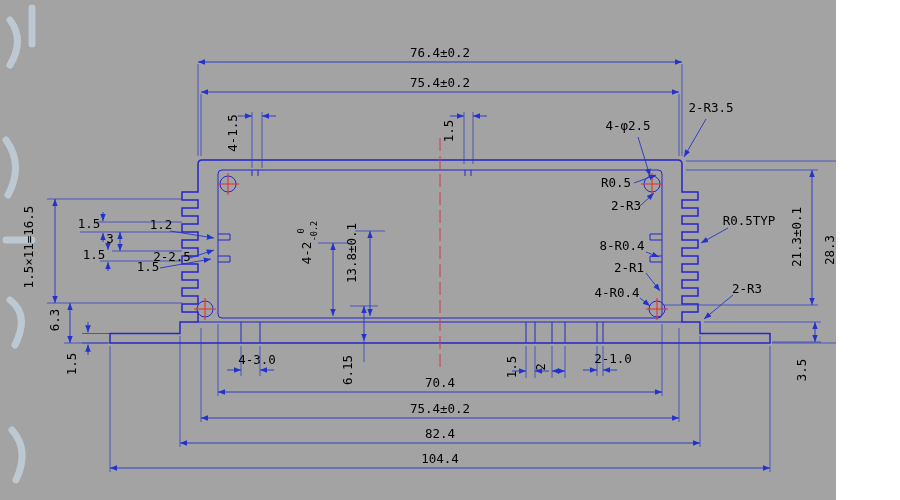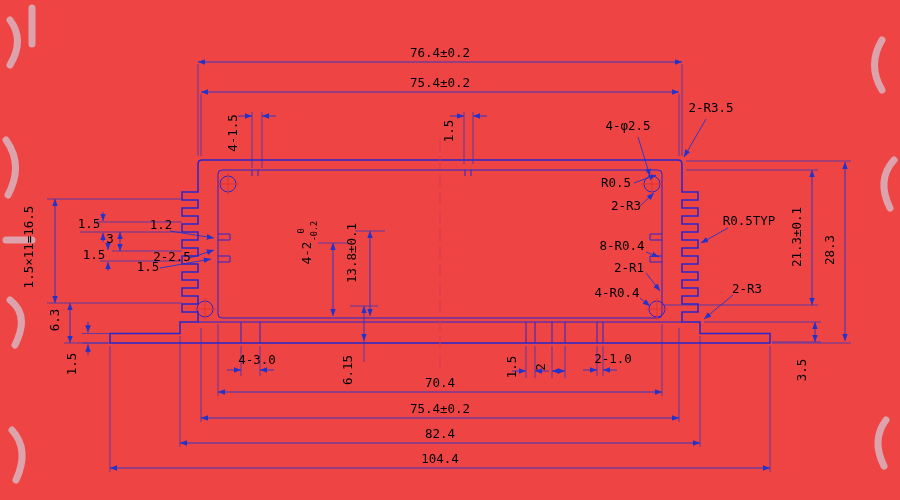--- a/index.html
+++ b/index.html
@@ -1,16 +1,16 @@
 <!DOCTYPE html>
 <html><head>
 <meta charset="utf-8">
 <style>
   html,body{margin:0;padding:0;background:#ffffff;}
-  .page{width:900px;height:500px;position:relative;background:#ef4444;overflow:hidden;}
+  .page{width:836px;height:500px;position:relative;background:#a3a3a3;overflow:hidden;}
   svg{display:block;}
   .t{font-family:"DejaVu Sans Mono","Liberation Mono",monospace;font-size:12.5px;fill:#000;text-anchor:middle;}
   .ts{font-size:8.5px;}
   .profile{stroke:#2626cc;stroke-width:1.5;fill:none;}
   .pthin{stroke:#2626cc;stroke-width:1;fill:none;}
   .dim{stroke:#2233cc;stroke-width:0.9;fill:none;}
   .ext{stroke:#2233cc;stroke-width:0.7;fill:none;}
   .cross{stroke:#e03333;stroke-width:1.1;}
   .cline{stroke:#d63b4f;stroke-width:1;stroke-dasharray:13 5;}
   .wm{stroke:#cfe2f2;stroke-width:7;fill:none;opacity:.6;stroke-linecap:round;}

